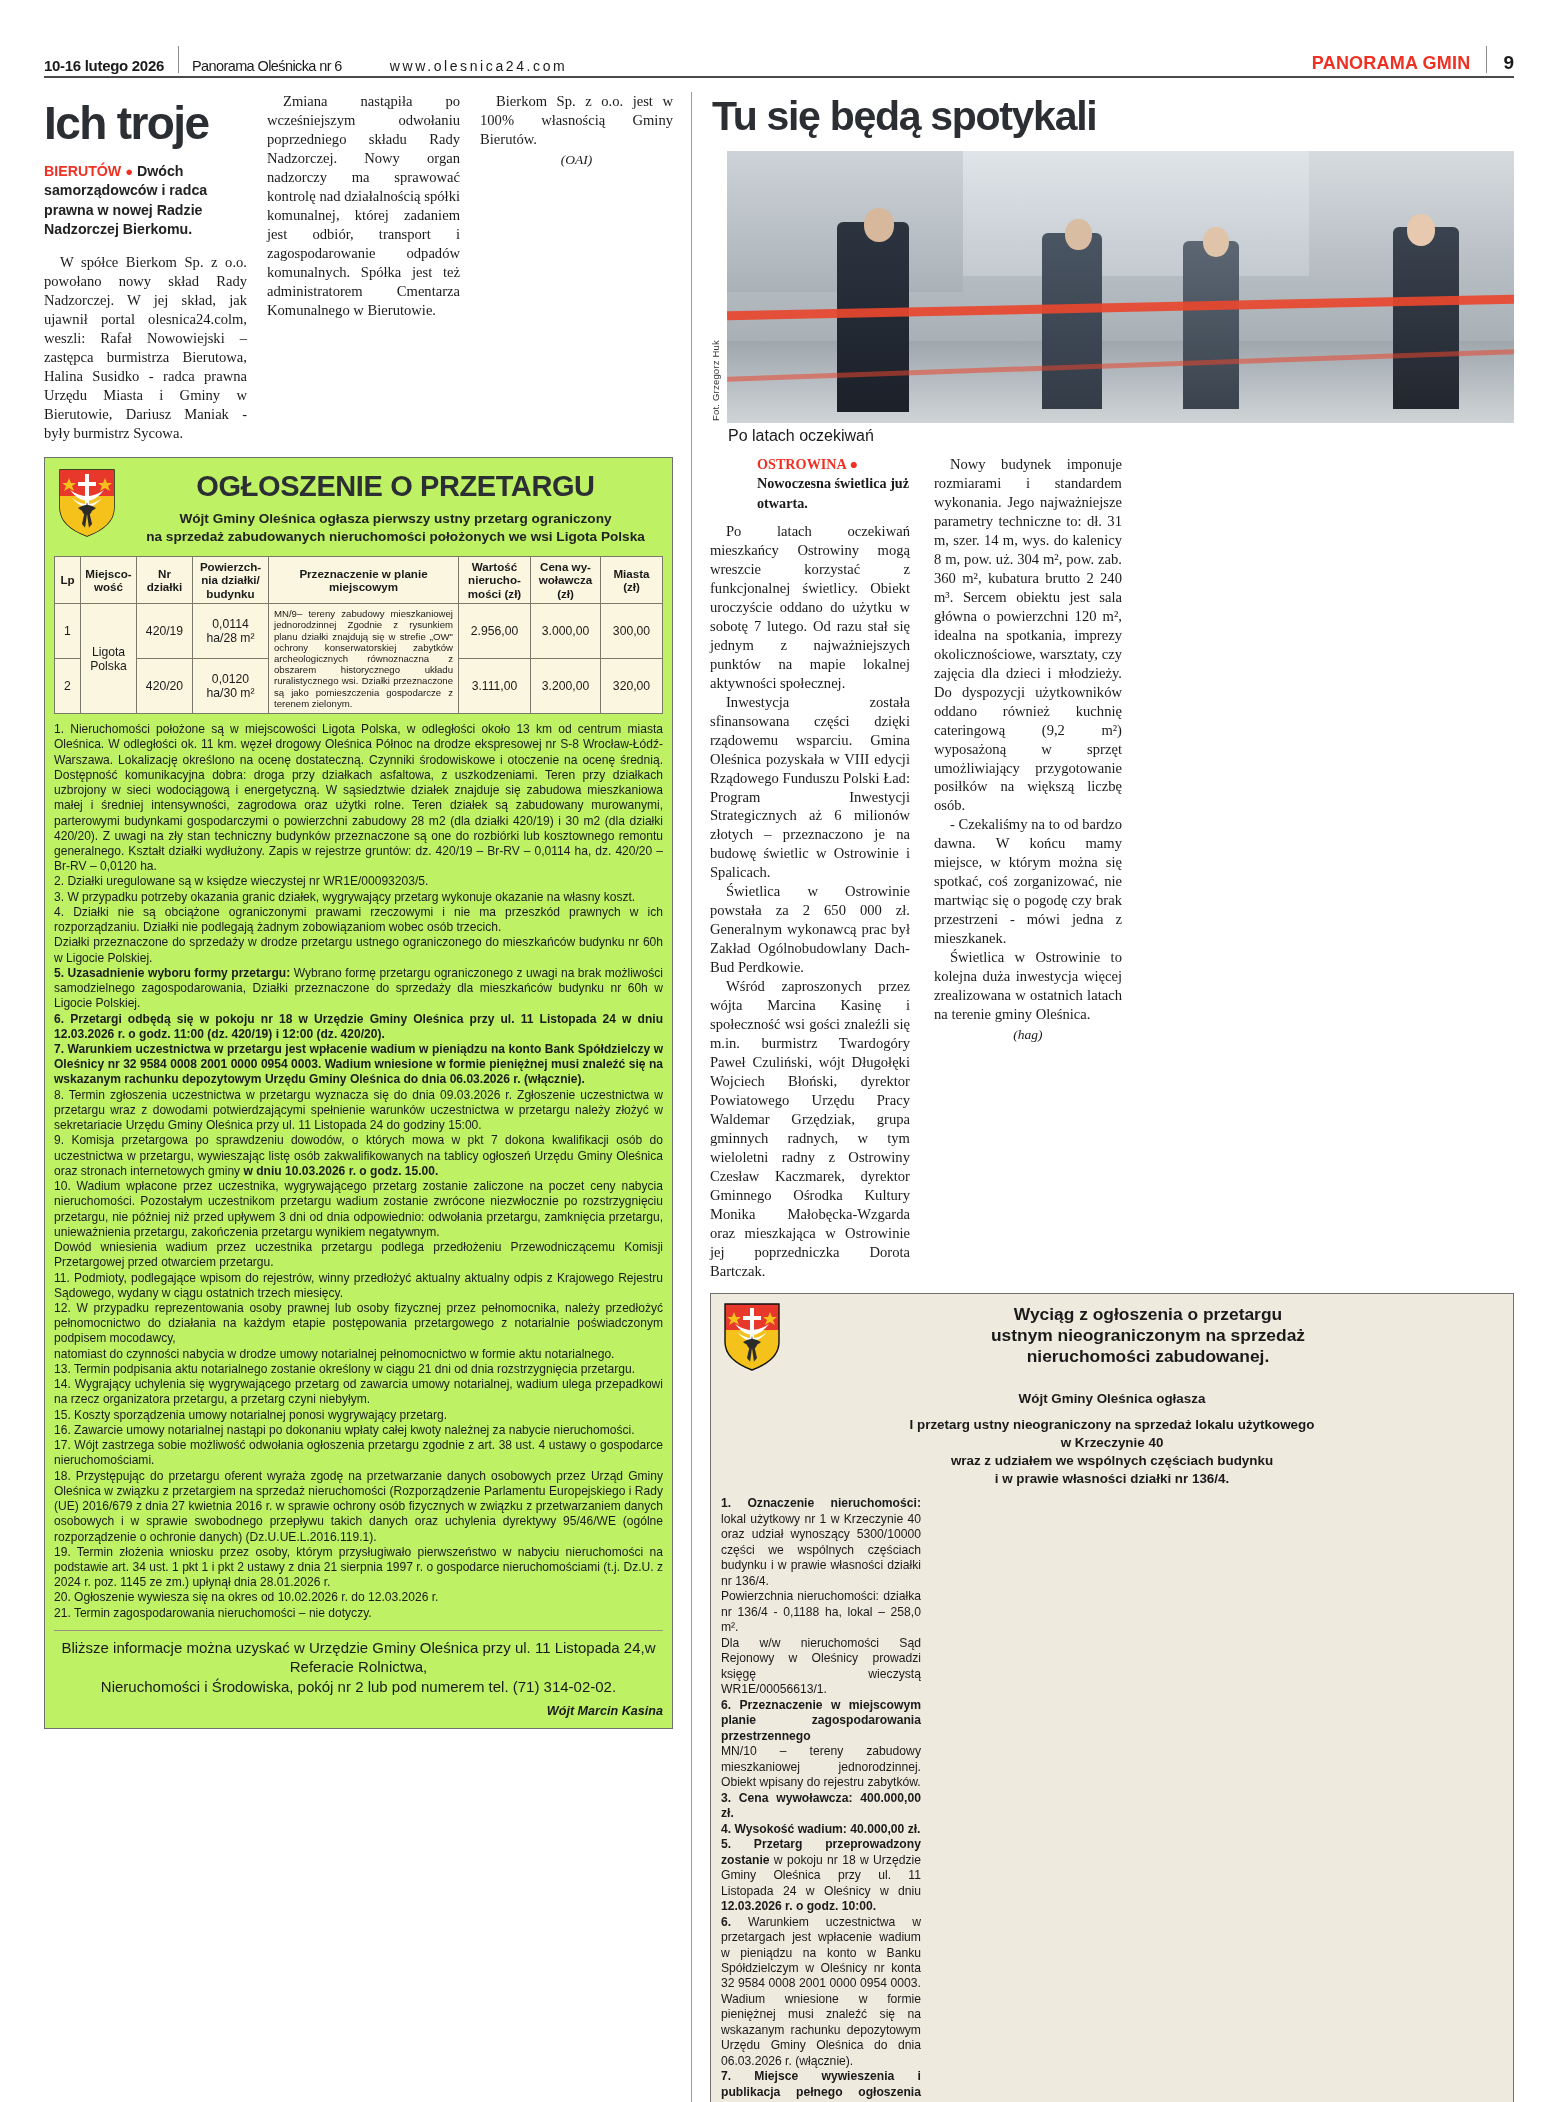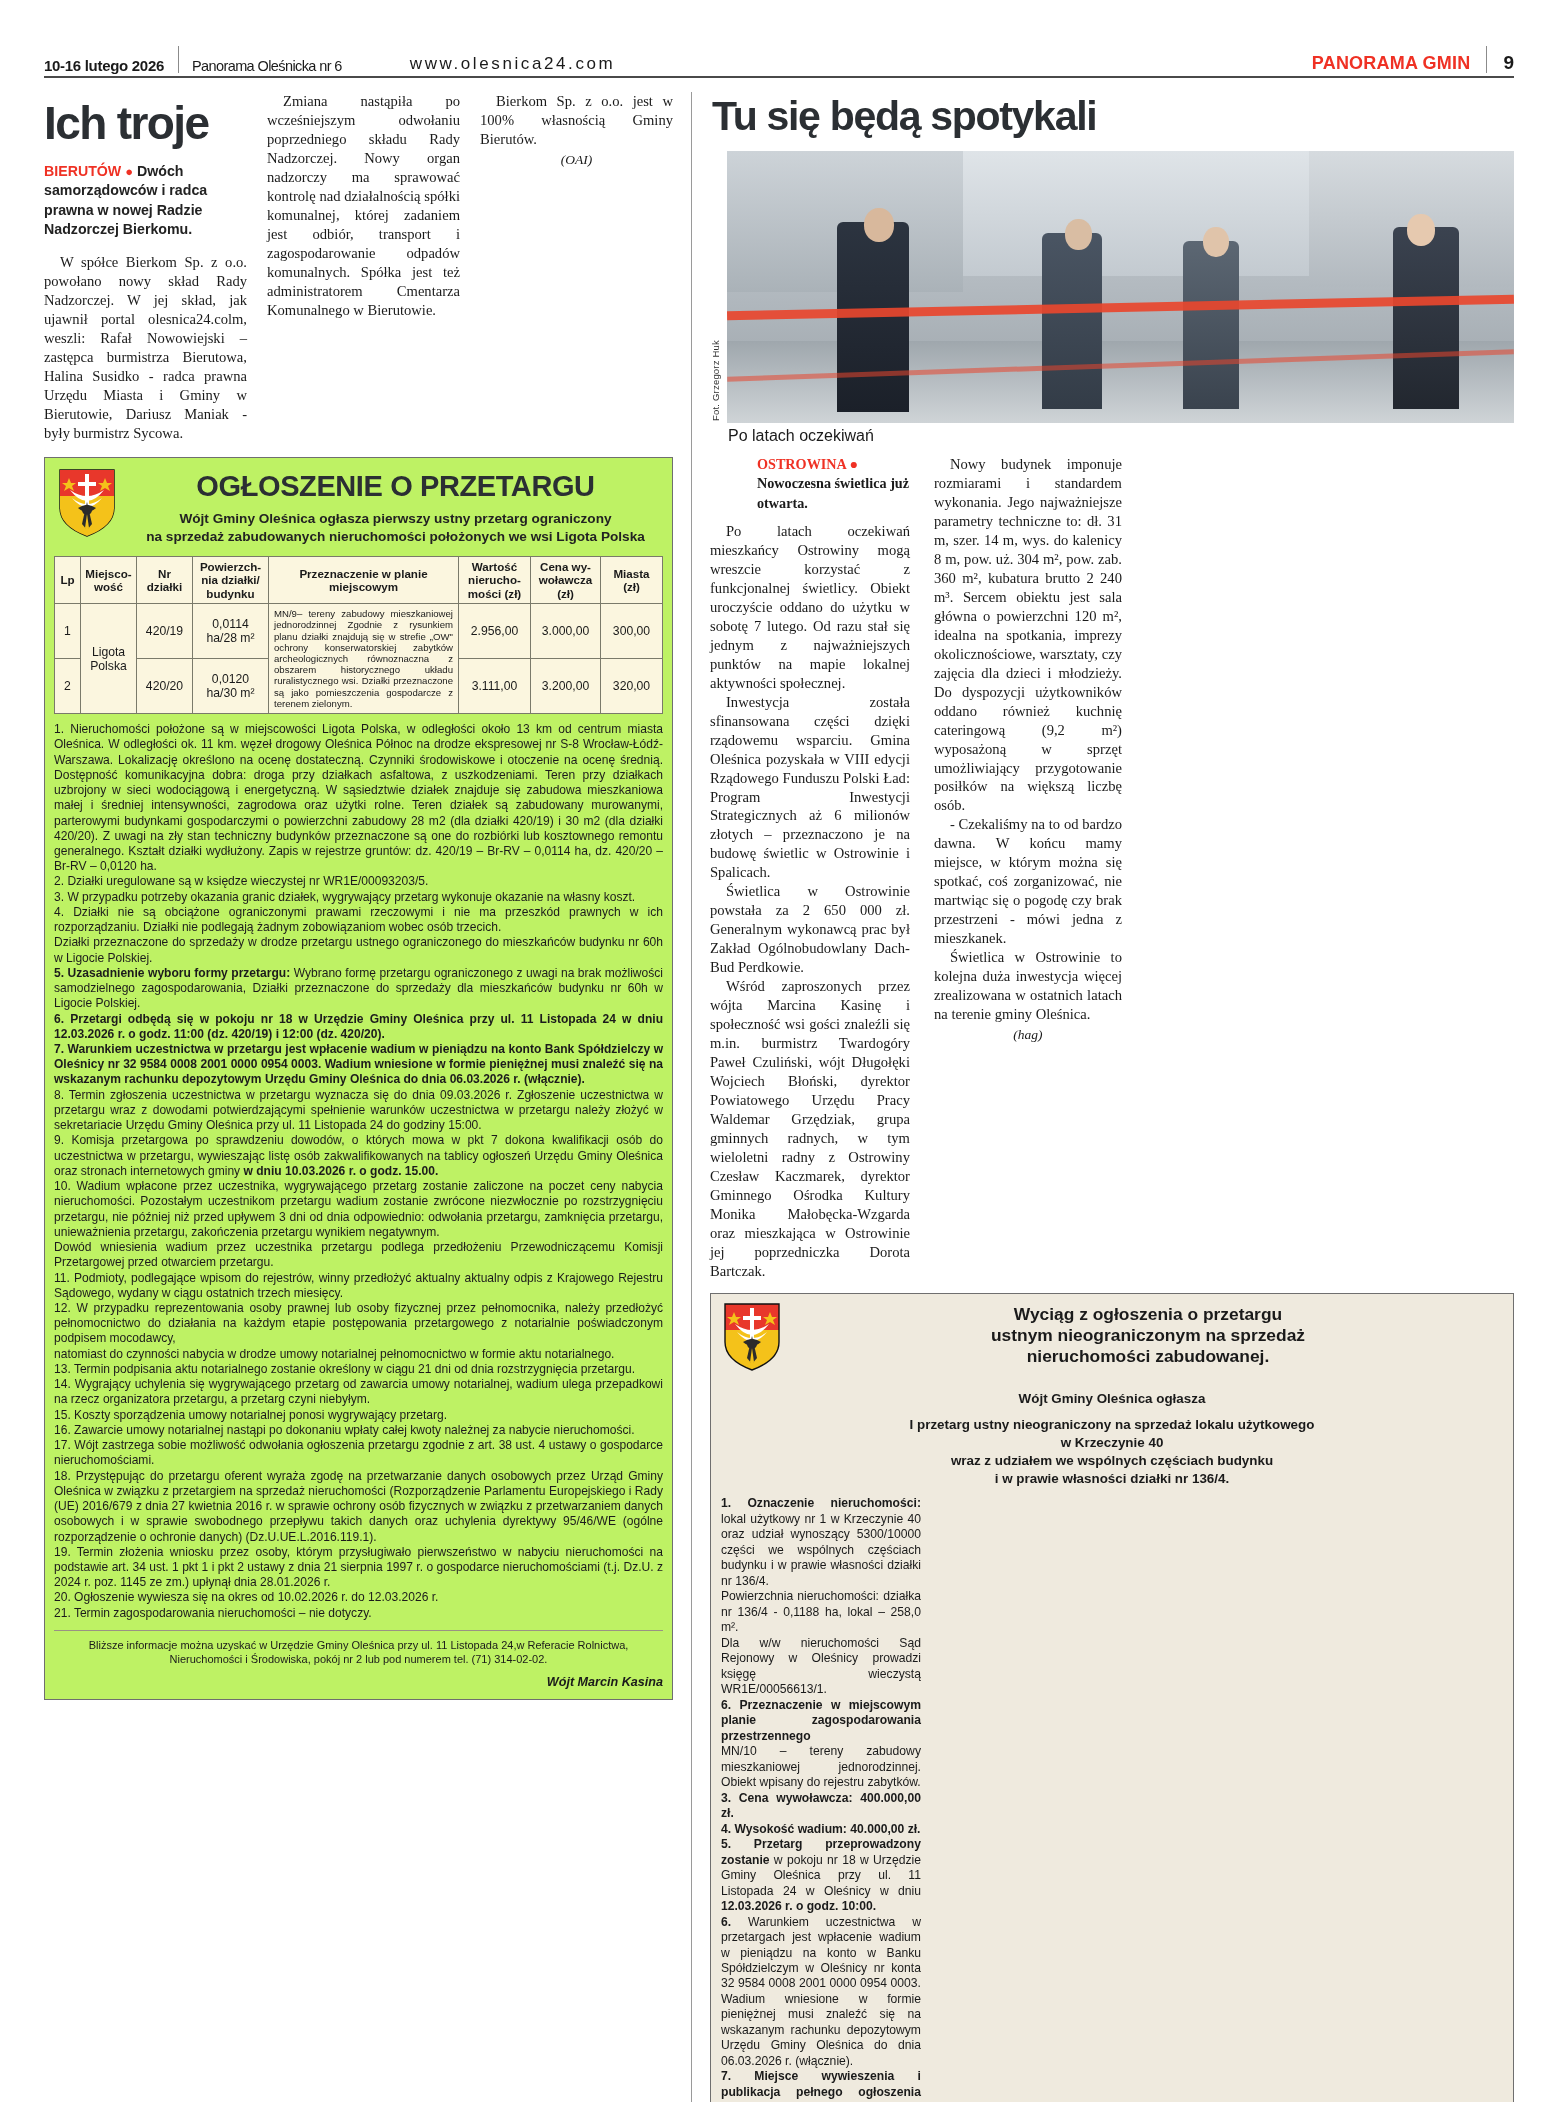--- a/index.html
+++ b/index.html
@@ -40,23 +40,23 @@
   .mh-sep { width: 1px; background: #8b8b8b; align-self: stretch; margin: 2px 0 1px 0; }
   .mh-paper {
     font-family: "Liberation Sans", sans-serif;
     font-size: 14.5px;
     letter-spacing: -0.6px;
     padding-left: 13px;
     white-space: nowrap;
   }
   .mh-url {
     font-family: "Liberation Sans", sans-serif;
-    font-size: 17px;
+    font-size: 14px;
     letter-spacing: 2.6px;
-    padding-left: 68px;
+    padding-left: 48px;
     white-space: nowrap;
   }
   .mh-spacer { flex: 1; }
   .mh-section {
     font-family: "Liberation Sans", sans-serif;
     font-weight: bold;
     font-size: 18px;
     color: #ef3124;
     letter-spacing: 0.2px;
     padding-right: 16px;
@@ -184,21 +184,21 @@
     font-size: 12.05px;
     line-height: 1.265;
     text-align: justify;
     margin-top: 8px;
     color: #1b1b1b;
   }
   .legal p { margin: 0; }
   .legal b { font-weight: bold; }
   .notice-foot {
     font-family: "Liberation Sans", sans-serif;
-    font-size: 11px;
+    font-size: 15px;
     line-height: 1.3;
     text-align: center;
     margin-top: 9px;
     padding-top: 7px;
     border-top: 1px solid #9a9384;
   }
   .notice-signature {
     font-family: "Liberation Sans", sans-serif;
     font-weight: bold;
     font-style: italic;

